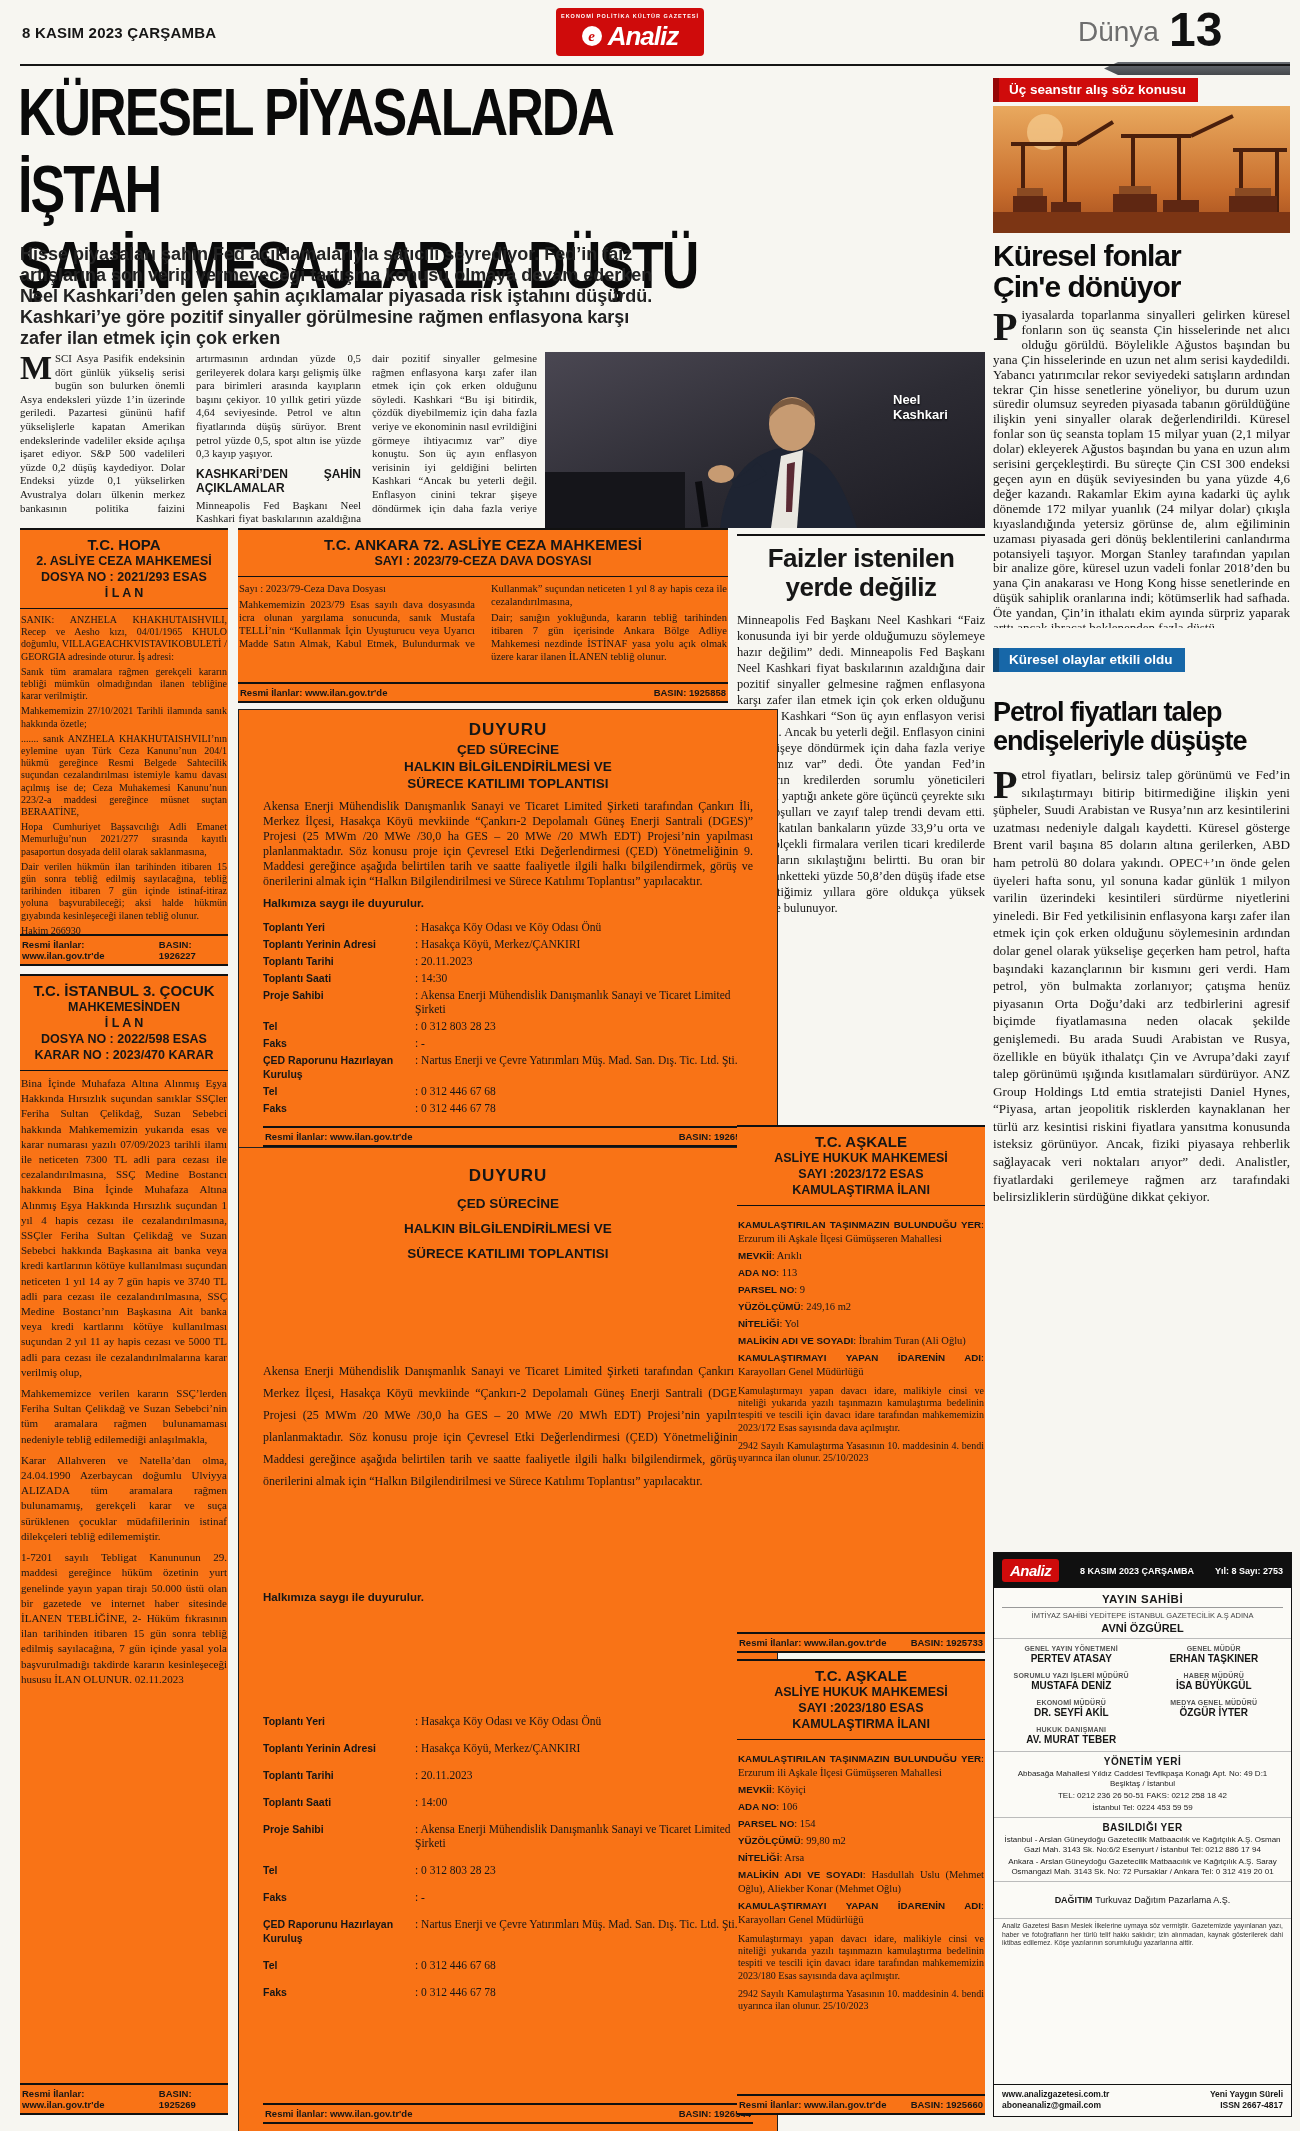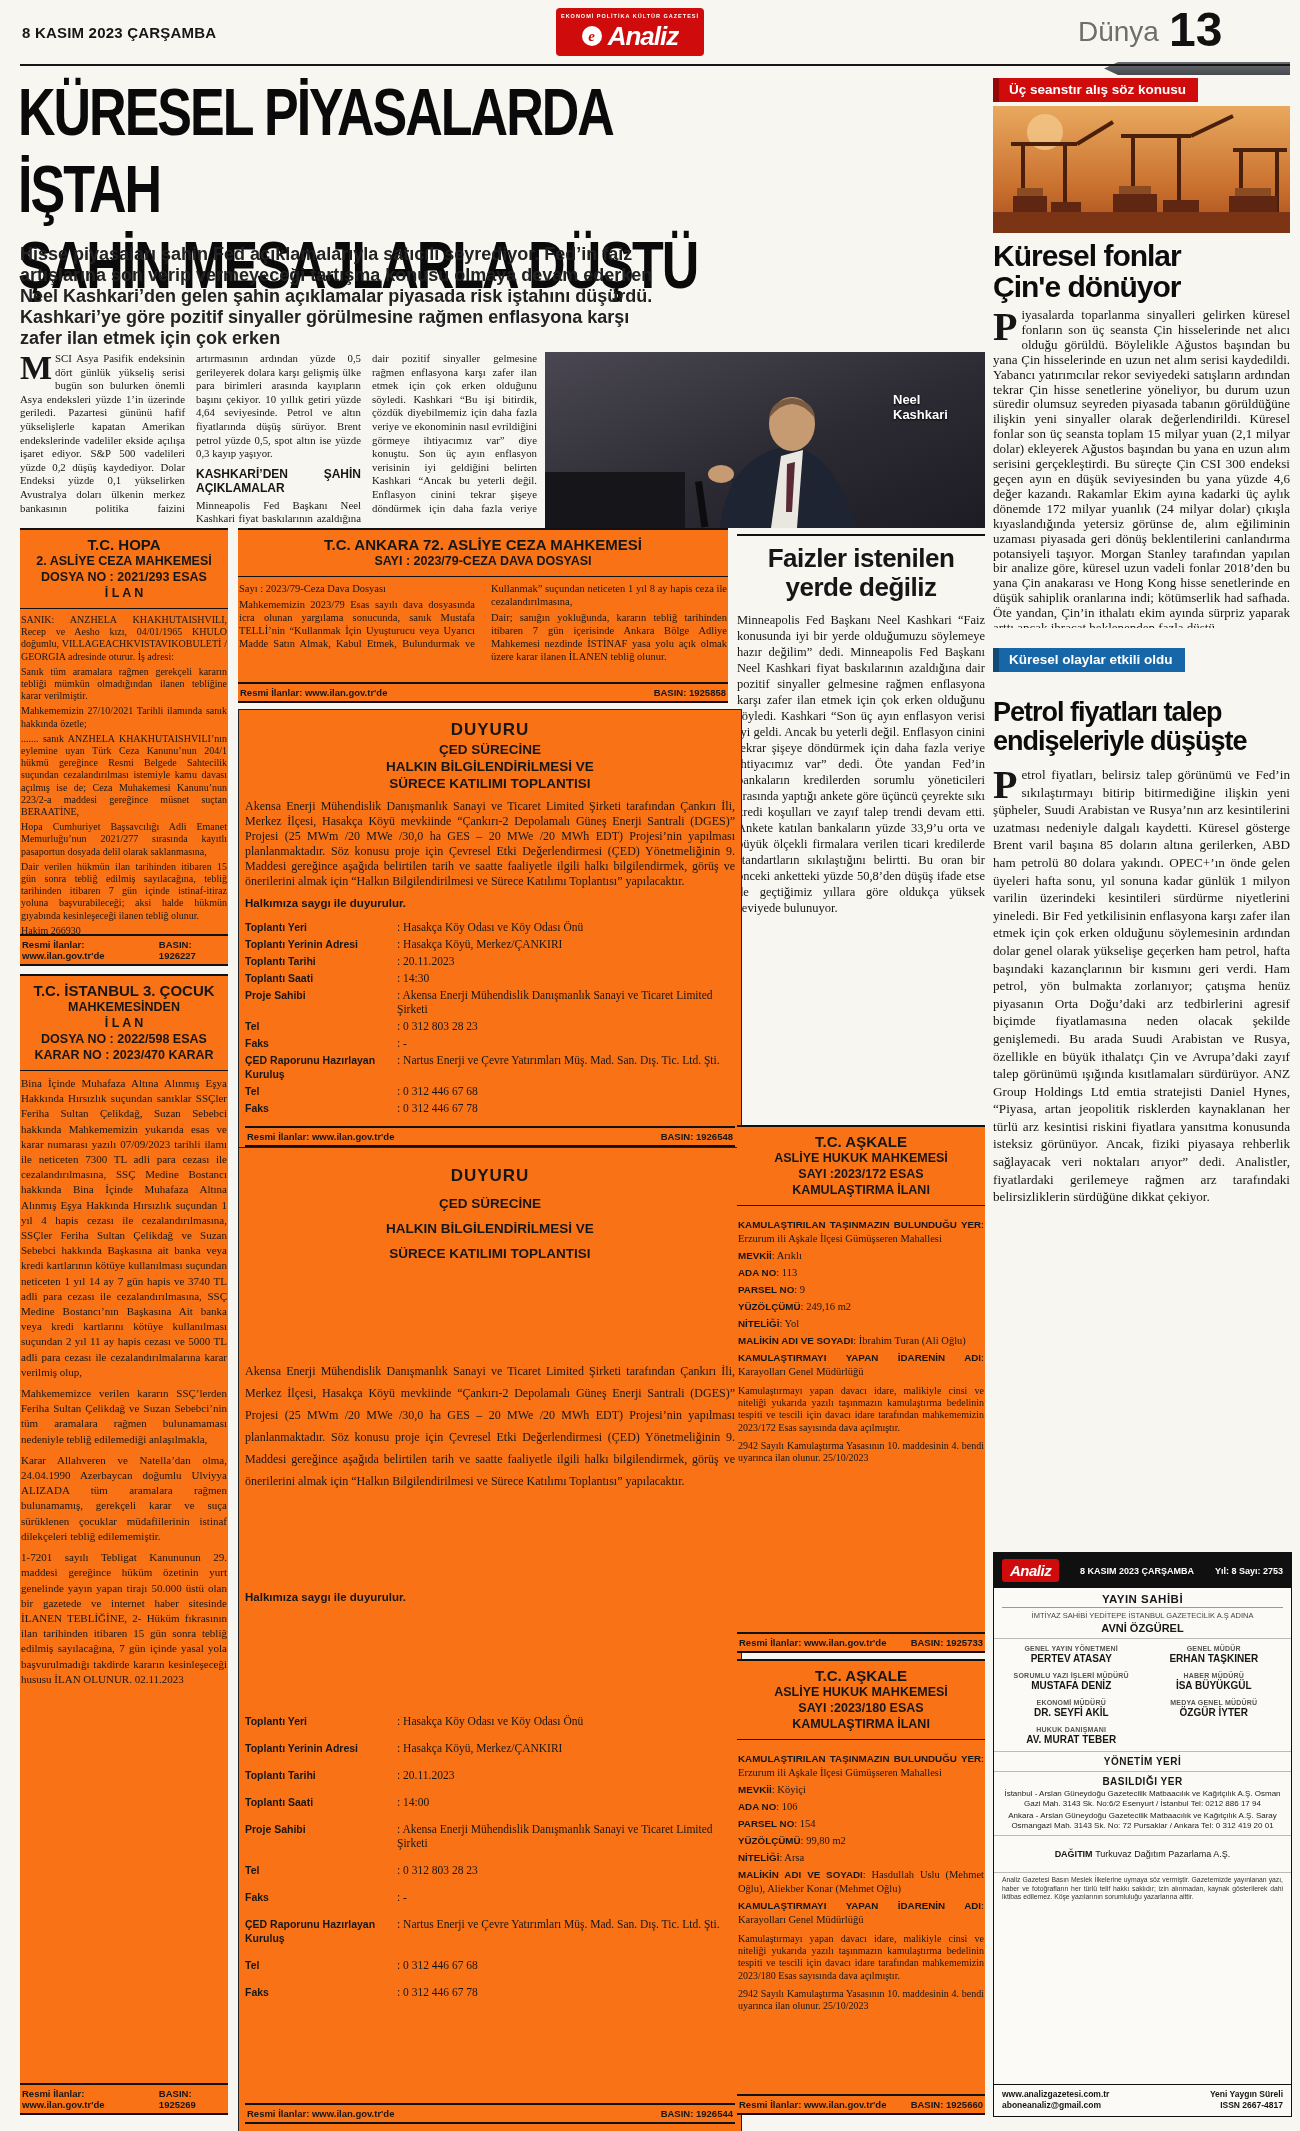--- a/index.html
+++ b/index.html
@@ -55,21 +55,21 @@
   .n-body{flex:1;overflow:hidden;padding:5px 1px;font:10px/12.2px "Liberation Serif",serif;text-align:justify;}
   .n-body p{margin:0 0 3px;}
   .n-foot{border-top:2px solid #111;border-bottom:2px solid #111;display:flex;justify-content:space-between;
           align-items:center;padding:3px 2px;font:700 9.5px "Liberation Sans",sans-serif;}
   .hopa{left:20px;top:528px;width:208px;height:438px;}
   .ist{left:20px;top:974px;width:208px;height:1141px;}
   .ist .n-body{font:11px/15.2px "Liberation Serif",serif;}
   .ist .n-body p{margin:0 0 6px;}
   .ank{left:238px;top:528px;width:490px;height:175px;}
   .ank .n-body{column-count:2;column-gap:16px;font:10.5px/13px "Liberation Serif",serif;}
-  .duyuru{border:1.5px solid #222;padding:8px 6px;}
+  .duyuru{border:1.5px solid #222;padding:8px 24px;}
   .duy1{left:238px;top:709px;width:490px;height:432px;}
   .duy2{left:238px;top:1147px;width:490px;height:968px;justify-content:space-between;}
   .n-title{text-align:center;}
   .n-title p{margin:2px 0;font:700 13.5px "Liberation Sans",sans-serif;}
   .n-title p:first-child{font-size:17px;letter-spacing:1px;}
   .duy2 .n-title p{margin:10px 0;}
   .duyuru .txt{font:12px/15px "Liberation Serif",serif;text-align:justify;margin-top:6px;}
   .duy2 .txt{line-height:22px;}
   .salute{font:700 11.5px "Liberation Sans",sans-serif;margin:8px 0;}
   .duy2 .salute{margin:16px 0;}
@@ -502,20 +502,25 @@
           <b>MEDYA GENEL MÜDÜRÜ</b>
           <span>ÖZGÜR İYTER</span>
         </div>
         <div class="pair">
           <b>HUKUK DANIŞMANI</b>
           <span>AV. MURAT TEBER</span>
         </div>
       </div>
     <div class="mast-lines">
       <div class="h">YÖNETİM YERİ</div>
+      <div>
+          <p>Abbasağa Mahallesi Yıldız Caddesi Tevfikpaşa Konağı Apt. No: 49 D:1 Beşiktaş / İstanbul</p>
+          <p>TEL: 0212 236 26 50-51   FAKS: 0212 258 18 42</p>
+          <p>İstanbul Tel: 0224 453 59 59</p>
+        </div>
     </div>
     <div class="mast-lines">
       <div class="h">BASILDIĞI YER</div>
       <div>
           <p>İstanbul - Arslan Güneydoğu Gazetecilik Matbaacılık ve Kağıtçılık A.Ş. Osman Gazi Mah. 3143 Sk. No:6/2 Esenyurt / İstanbul Tel: 0212 886 17 94</p>
           <p>Ankara - Arslan Güneydoğu Gazetecilik Matbaacılık ve Kağıtçılık A.Ş. Saray Osmangazi Mah. 3143 Sk. No: 72 Pursaklar / Ankara Tel: 0 312 419 20 01</p>
         </div>
     </div>
     <div class="mast-dag">
       <b>DAĞITIM</b>

